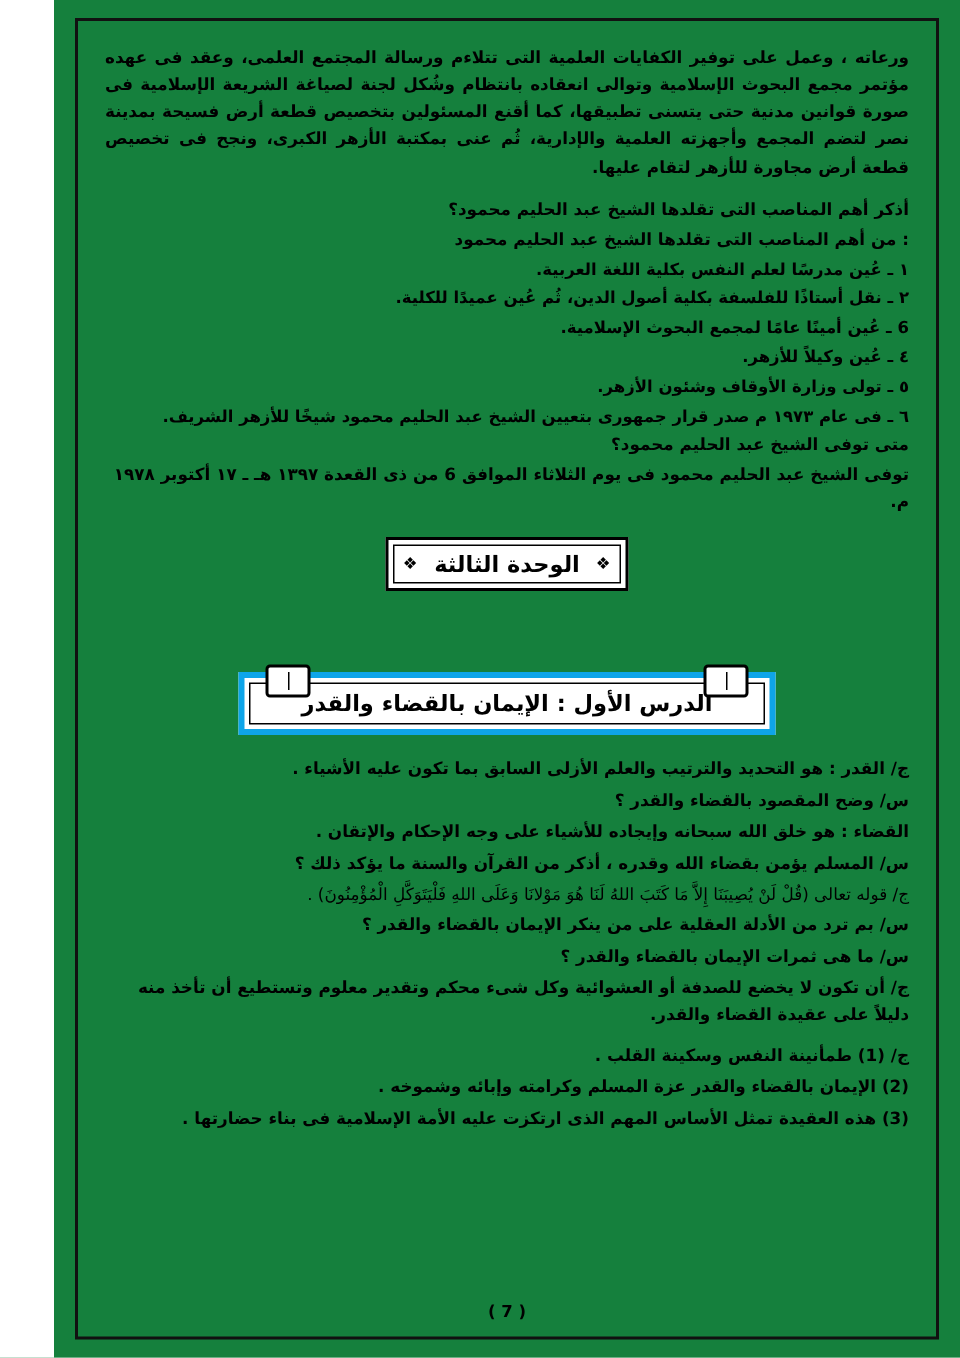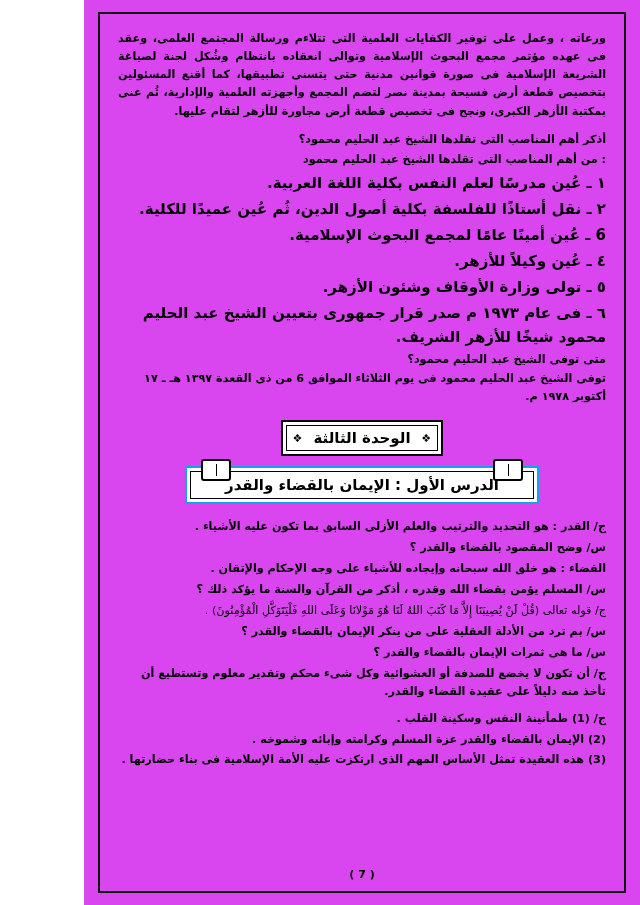--- a/index.html
+++ b/index.html
@@ -9,24 +9,24 @@
   }
   body {
     width: 640px;
     height: 905px;
     font-family: "DejaVu Sans", "Liberation Sans", sans-serif;
     color: #000000;
     overflow: hidden;
   }
   .page {
     position: relative;
-    width: 556px;
+    width: 604px;
     height: 905px;
     box-sizing: border-box;
-    background: #d946ef;
+    background: #15803d;
   }
   .page-border {
     position: absolute;
     top: 12px;
     right: 14px;
     left: 14px;
     bottom: 12px;
     border: 2px solid #111;
     box-sizing: border-box;
   }
@@ -55,21 +55,21 @@
   .line {
     font-size: 11.2px;
     font-weight: bold;
     line-height: 1.60;
     margin: 0 0 2px 0;
   }
   .line.rt {
     text-align: right;
   }
   .list-line {
-    font-size: 15px;
+    font-size: 11px;
     font-weight: bold;
     line-height: 1.60;
     margin: 0 0 2px 0;
     text-align: right;
   }
   
   .unit-banner-wrap {
     display: flex;
     justify-content: center;
     margin: 14px 0 10px 0;
@@ -159,23 +159,24 @@
   }
 
   
   .lesson-wrap {
     display: flex;
     justify-content: center;
     margin: 10px 0 14px 0;
   }
   .lesson-frame {
     position: relative;
-    border: 2px solid #0ea5e9;
+    border: 4px solid #0ea5e9;
     padding: 3px;
     background: #fff;
+    margin-top: 44px;
   }
   .lesson-frame-inner {
     border: 1px solid #000;
     padding: 4px 34px;
     font-size: 15px;
     font-weight: bold;
     text-align: center;
     white-space: nowrap;
   }
   .lesson-tab {

